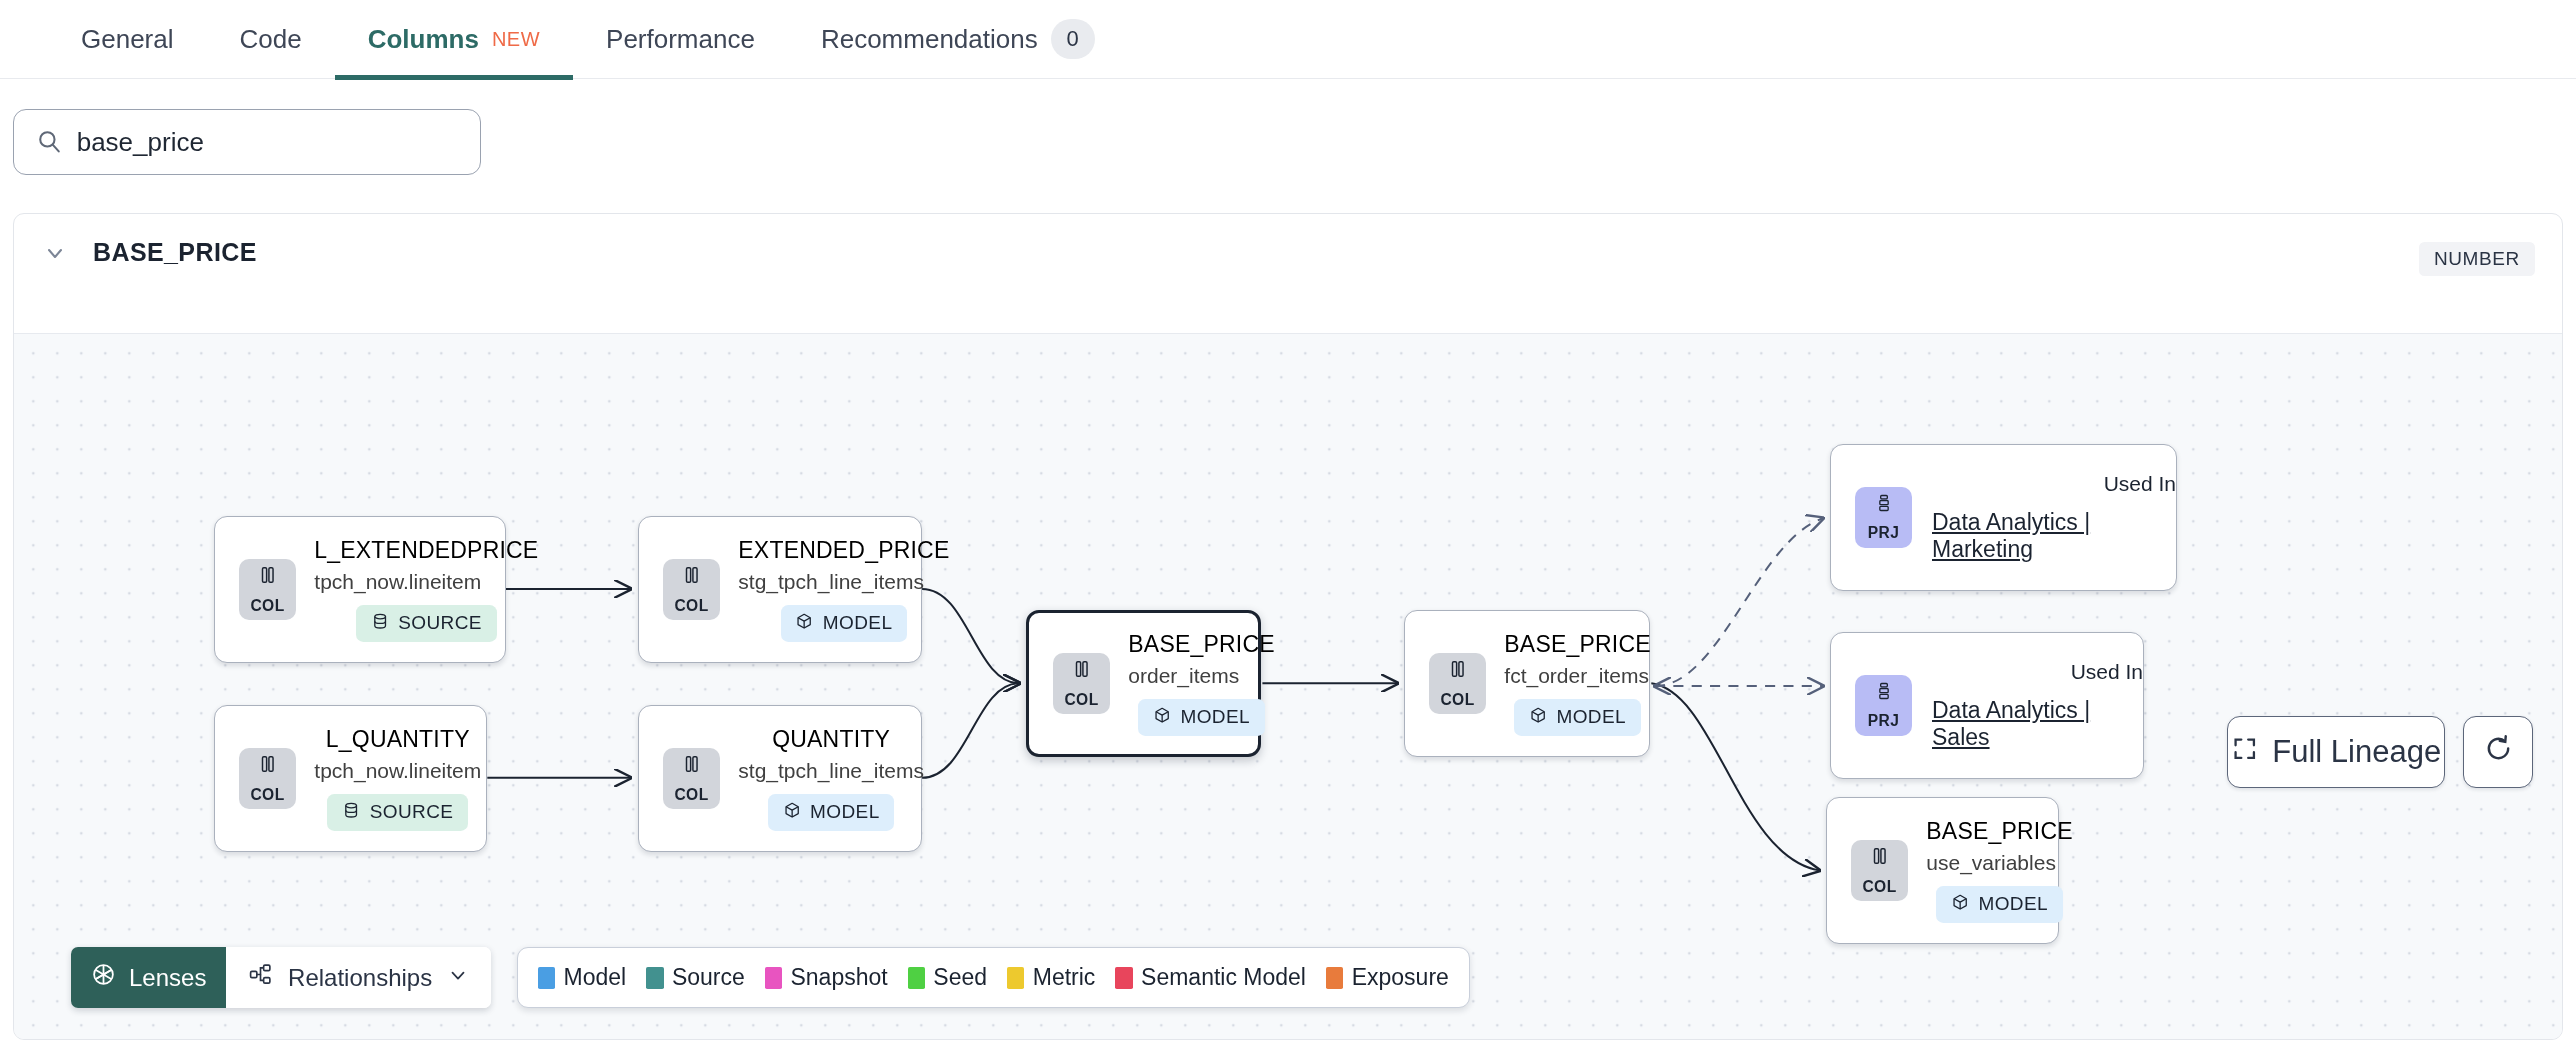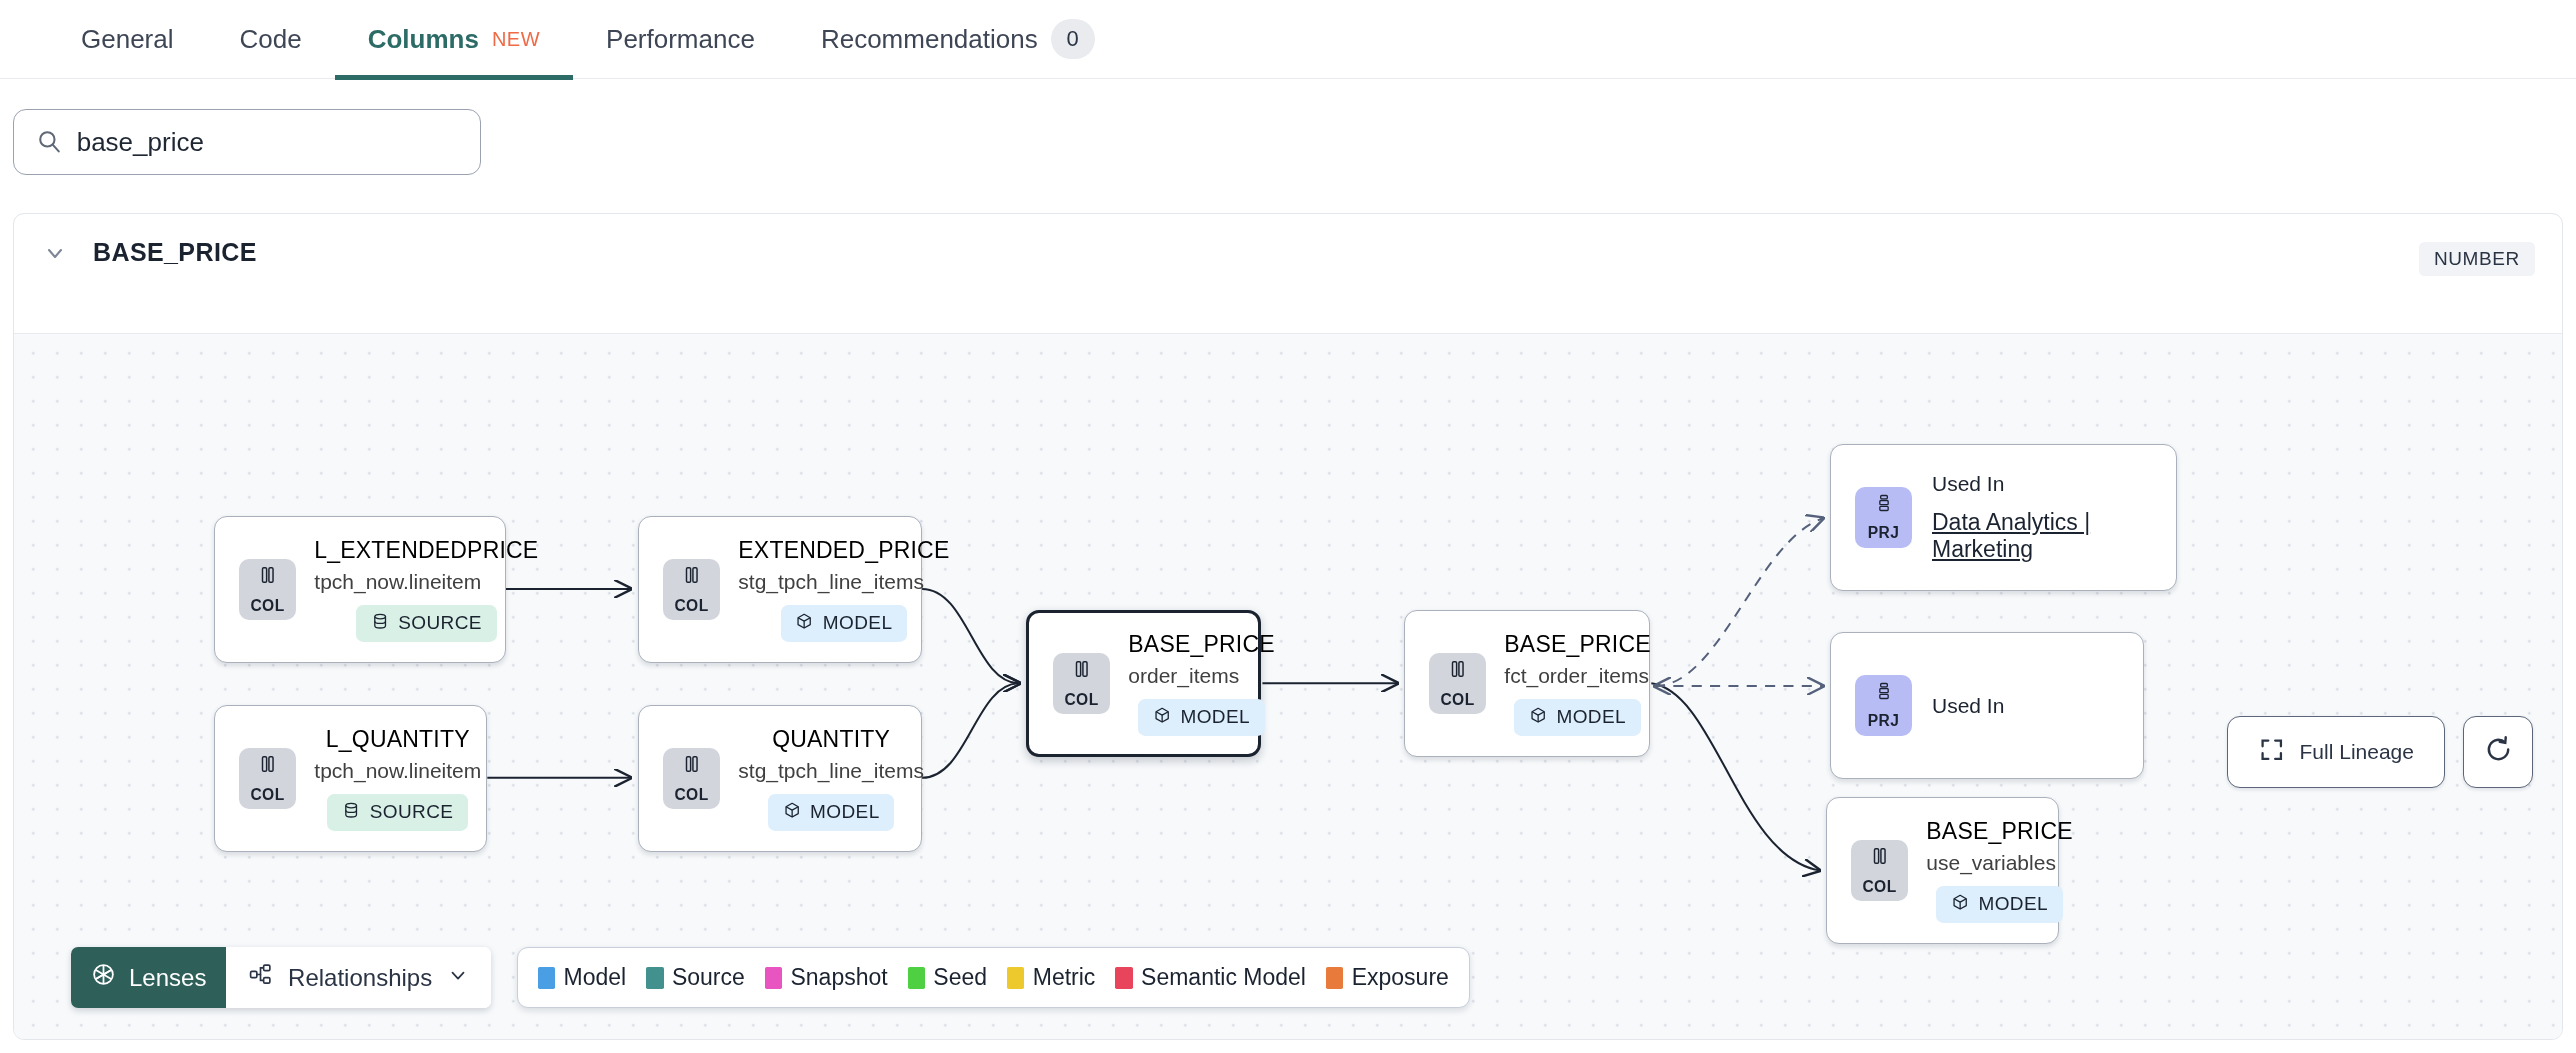--- a/index.html
+++ b/index.html
@@ -130,29 +130,29 @@
   .node .kind {
     margin-top: 11px; align-self: center;
     display: inline-flex; align-items: center; gap: 9.2px;
     font-size: 19px; color: #1b2330; letter-spacing: 0.4px;
     padding: 6.4px 14.7px; border-radius: 7.3px;
   }
   .kind.model { background: #ddeefc; }
   .kind.source { background: #d9f0e6; }
   .node.usedin { align-items: center; }
   .node.usedin .body { padding-left: 20px; }
-  .node.usedin .usedlabel { font-size: 21px; color: #1b2330; }
+  .node.usedin .usedlabel { font-size: 21px; color: #1b2330; text-align: right; }
   .node.usedin .usedname { font-size: 23px; color: #1b2330; margin-top: 13px; text-decoration: underline; }
 
   
   .btn-outline {
     position: absolute;
     background: #fff; border: 1.8px solid #5c667a; border-radius: 13px;
     display: flex; align-items: center; justify-content: center; gap: 14px;
-    color: #2b3445; font-size: 21px; cursor: pointer;
+    color: #2b3445; font-size: 31px; cursor: pointer;
     box-shadow: 0 1.8px 3.7px rgba(20,28,45,.10);
   }
   #full-lineage-button { left: 2213px; top: 382px; width: 218px; height: 72px; }
   #refresh-button { left: 2449px; top: 382px; width: 70px; height: 72px; }
 
   
   .bottombar { position: absolute; left: 57px; bottom: 31px; display: flex; align-items: center; gap: 26px; }
   .lensgroup {
     display: flex; align-items: stretch; height: 61px;
     border-radius: 7px; overflow: hidden;
@@ -469,20 +469,21 @@
             <svg width="20" height="20" viewBox="0 0 24 24" fill="none" stroke="#1b2330" stroke-width="1.6">
               <rect x="8" y="3" width="8" height="4" rx="1.2"></rect>
                 <rect x="7" y="9" width="10" height="5" rx="1.2"></rect>
               <rect x="7" y="16" width="10" height="5" rx="1.2"></rect>
             </svg>
           </span>
           <span class="chiplabel">PRJ</span>
         </div>
         <div class="body">
           <span class="usedlabel">Used In</span>
+          <span class="usedname">Data Analytics | Sales</span>
         </div>
       </div>
 
       <div class="btn-outline" id="full-lineage-button">
         <span>
           <svg width="27.5" height="27.5" viewBox="0 0 24 24" fill="none" stroke="#2b3445" stroke-width="2" stroke-linecap="round">
             <path d="M4,9 V4 H9"></path>
               <path d="M15,4 H20 V9"></path>
               <path d="M20,15 V20 H15"></path>
               <path d="M9,20 H4 V15"></path>

